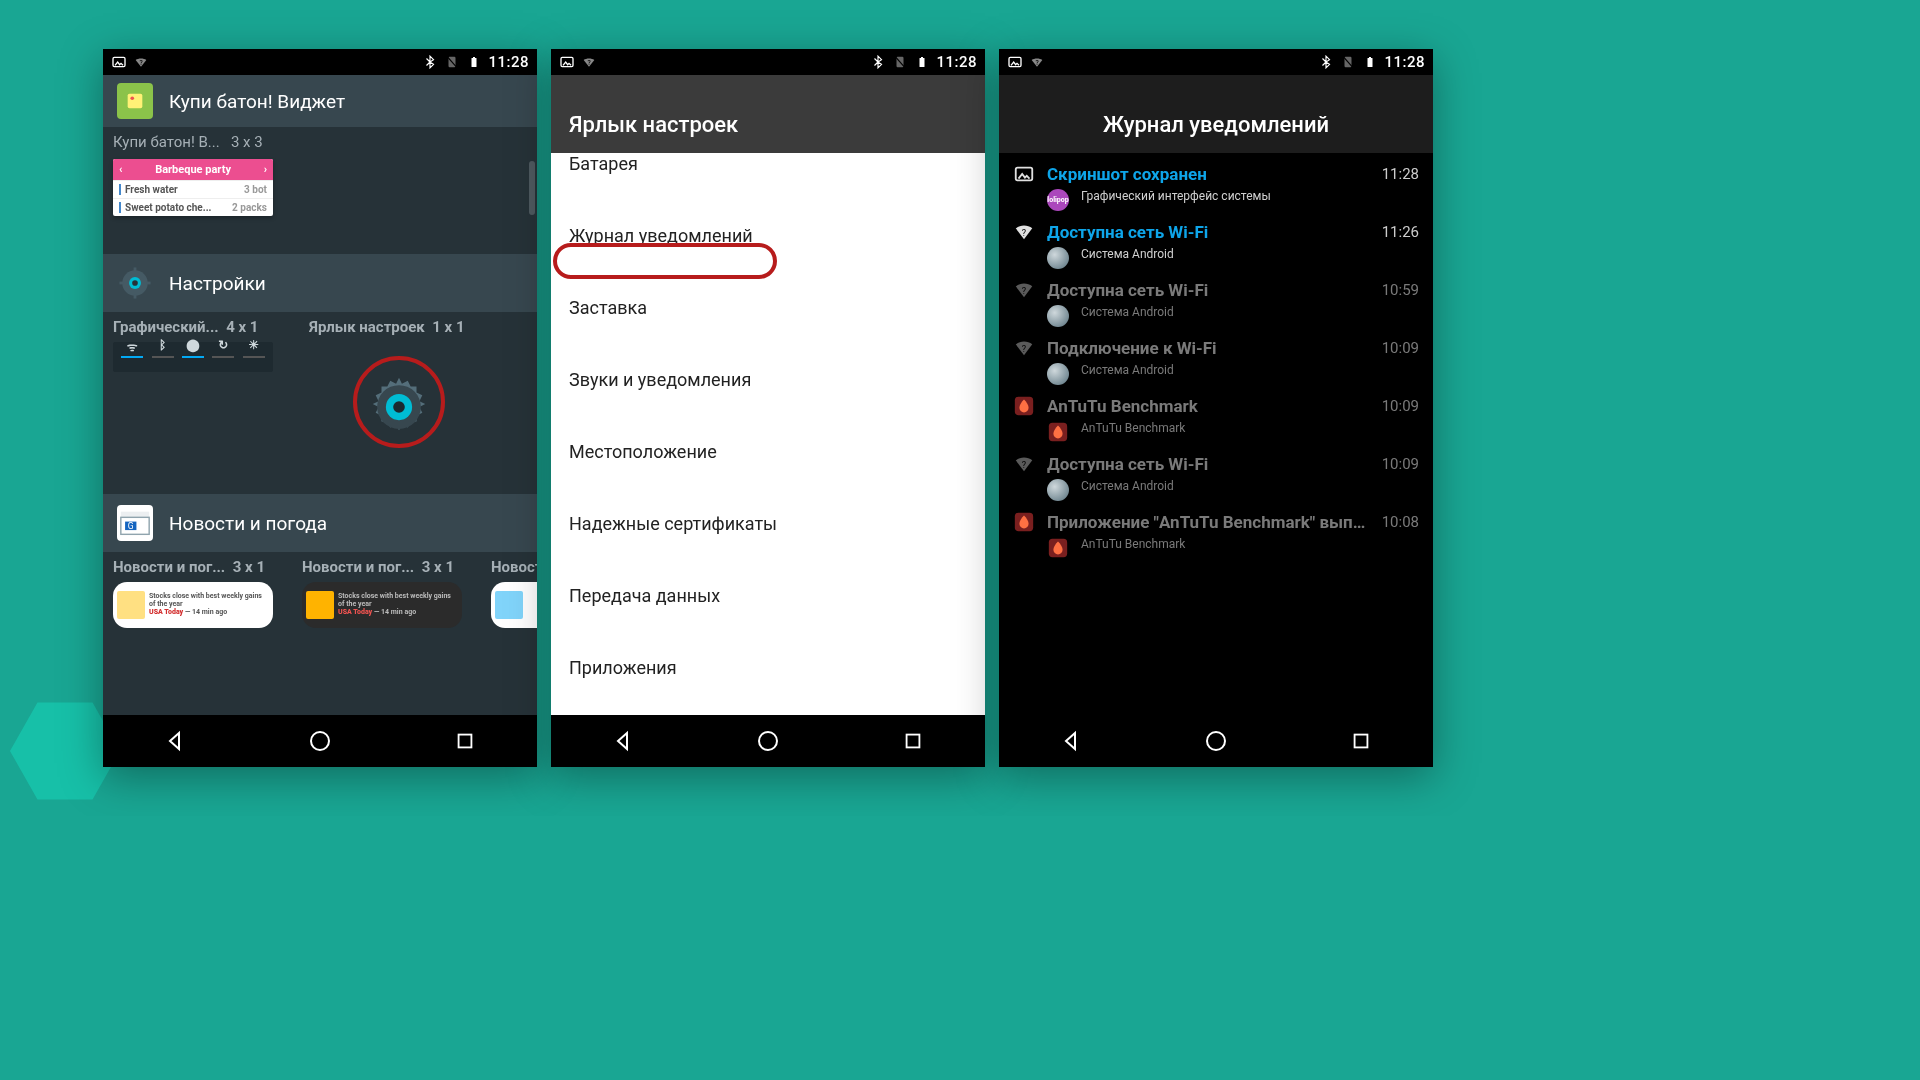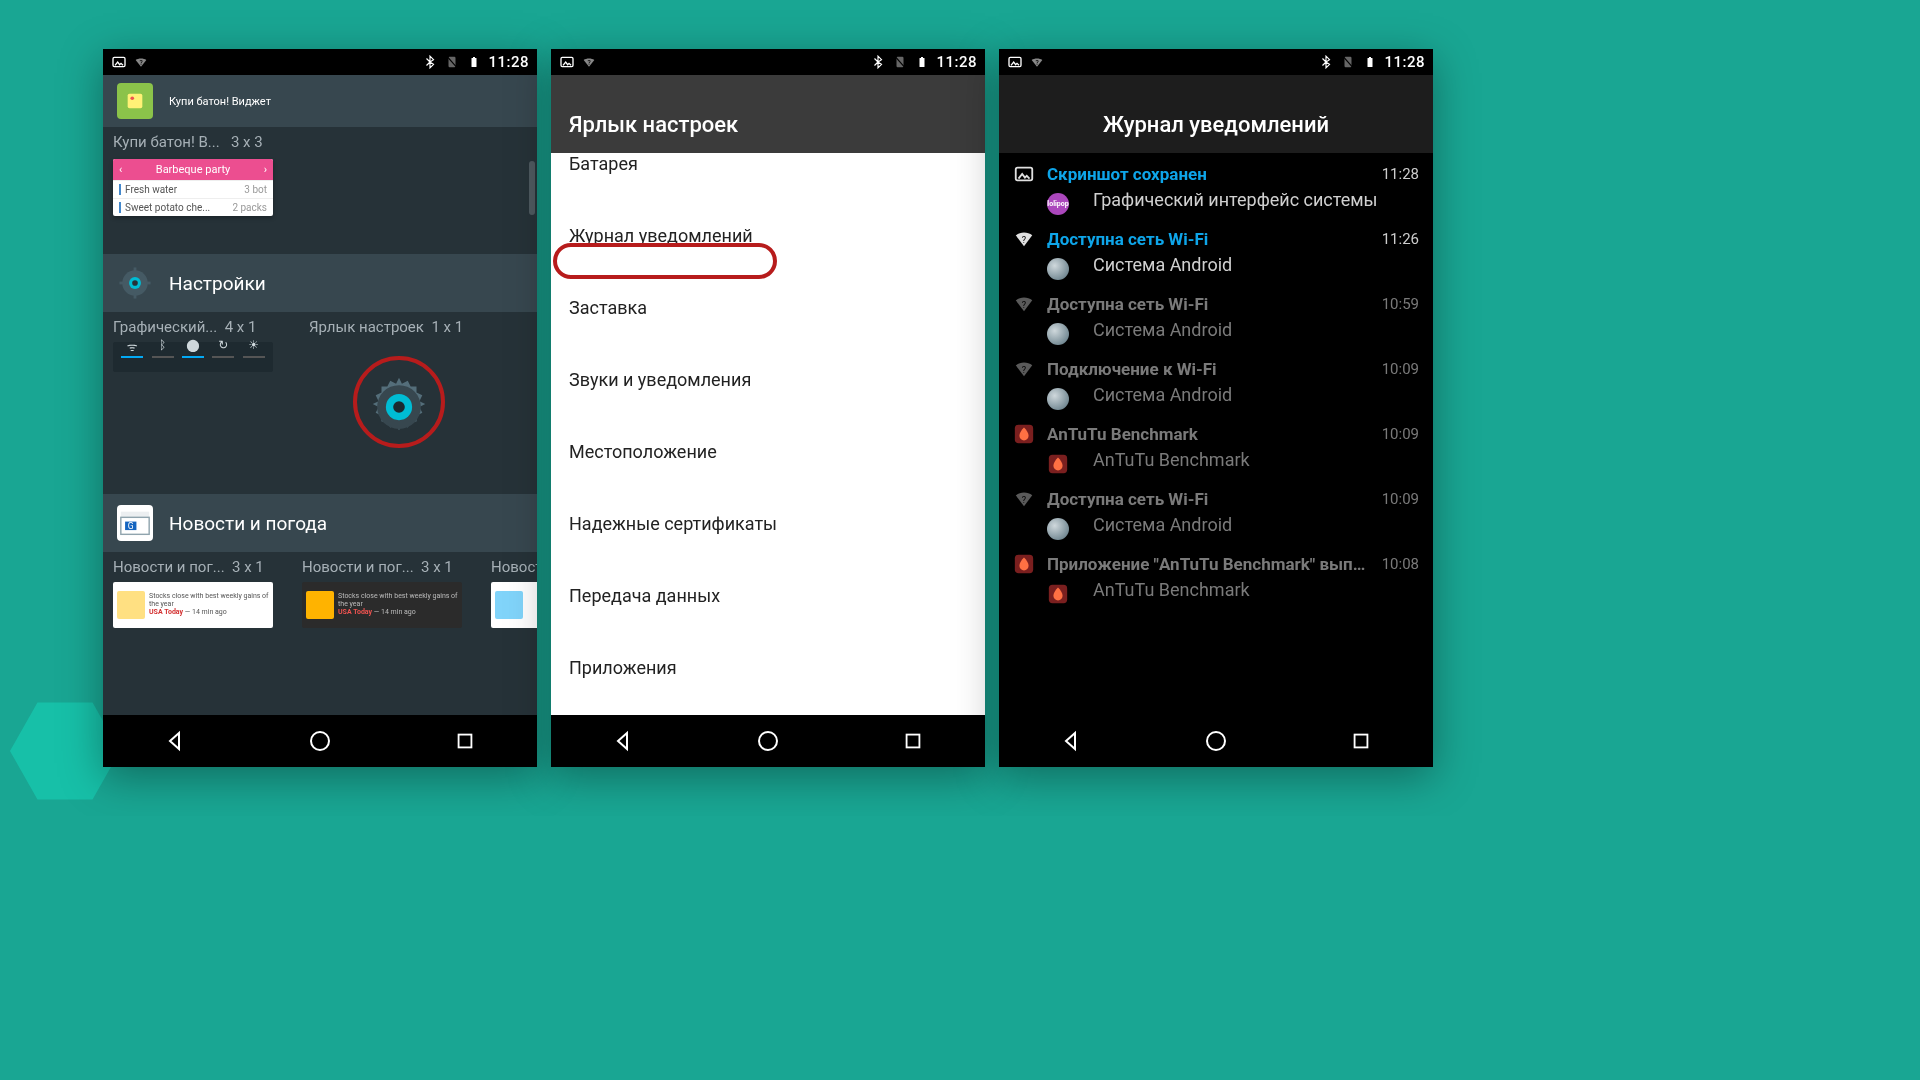--- a/index.html
+++ b/index.html
@@ -58,24 +58,24 @@
   .screen { flex:1; position:relative; overflow:hidden; }
 
   
   .wp { background:#263238; color:#b8c2c8; height:100%; padding:0; overflow:hidden; }
   .wp-section-head {
     display:flex; align-items:center; gap:16px;
     height:58px; padding:0 14px;
     background:#37474f;
     color:#fff; font-size:19px;
   }
-  .wp-section-head.compact { height:44px; font-size:11px; background:transparent;}
+  .wp-section-head.compact { height:44px; font-size:19px; background:transparent;}
   .wp-ico { width:36px; height:36px; background:#546e7a; border-radius:4px; display:flex; align-items:center; justify-content:center; }
   .wp-row {
-    display:flex; gap:8px; padding:6px 10px 8px;
+    display:flex; gap:8px; padding:6px 10px 8px;font-weight:bold;
   }
   .wp-caption { color:#a6b0b6; font-size:15px; padding:6px 10px 2px; }
   .wp-widget {
     flex:0 0 auto;
   }
   .wp-widget .cap { color:#a6b0b6; font-size:15px; margin-bottom:6px; white-space:nowrap; overflow:hidden; text-overflow:ellipsis; }
 
   
   .buy {
     width: 160px; background:#fff; border-radius:2px; overflow:hidden; font-size:10px;
@@ -89,21 +89,21 @@
   .buy-row .qty { color:#999; }
   .toggles { width:160px; height:30px; background:#1e2a30; border-radius:2px; margin-top:4px; display:flex; align-items:center; justify-content:space-around; padding:0 4px;}
   .tgl { width:22px; height:2px; background:#03a9f4; position:relative; }
   .tgl::before { content:""; position:absolute; top:-14px; left:4px; width:14px; height:14px; color:#cfd8dc; font-size:11px; }
   .tgl span { position:absolute; top:-18px; left:0; width:100%; text-align:center; color:#cfd8dc; font-size:12px; }
 
   
   .gear-frame { width:180px; height:130px; display:flex; align-items:center; justify-content:center; position:relative; }
 
   .news-prev {
-    width:160px; height:46px; background:#fff; border-radius:2px; display:flex; align-items:center; padding:4px; gap:4px;
+    width:160px; height:46px; background:#fff; border-radius:14px; display:flex; align-items:center; padding:4px; gap:4px;
   }
   .news-prev.dark { background:#2b2b2b; color:#ddd; }
   .news-thumb { width:28px; height:28px; background:#ffe082; border-radius:2px; flex:0 0 28px; }
   .news-txt { font-size:7px; line-height:1.1; color:#555; }
   .news-prev.dark .news-txt { color:#bbb; }
 
   
   .sc2 { background:#fafafa; height:100%; display:flex; flex-direction:column; }
   .appbar2 {
     height:78px; background:#3b3b3b; color:#fff; font-size:22px; font-weight:500;
@@ -126,21 +126,21 @@
   .list3 { flex:1; }
   .li3 {
     padding:10px 14px 8px; position:relative;
   }
   .li3 .row1 { display:flex; align-items:center; gap:12px; }
   .li3 .row2 { display:flex; align-items:center; gap:12px; padding-left:34px; margin-top:4px; }
   .li3 .ico { width:22px; height:22px; flex:0 0 22px; display:flex; align-items:center; justify-content:center; }
   .li3 .ico2 { width:22px; height:14px; border-radius:50%; flex:0 0 22px; }
   .li3 .title { font-size:17px; font-weight:700; flex:1; white-space:nowrap; overflow:hidden; text-overflow:ellipsis;}
   .li3 .time  { font-size:15px; color:#ccc; margin-left:auto;}
-  .li3 .sub   { font-size:18px;margin-left:12px; }
+  .li3 .sub   { font-size:12px; }
   .li3.dim .title, .li3.dim .sub, .li3.dim .time { color:#7a7a7a; }
   .li3:not(.dim) .title { color:#0ea5e9; }
   .li3:not(.dim) .sub   { color:#d0d0d0; }
 
   
   .red-circle {
     position:absolute;
     border:4px solid #b71c1c;
     border-radius:999px;
     pointer-events:none;

